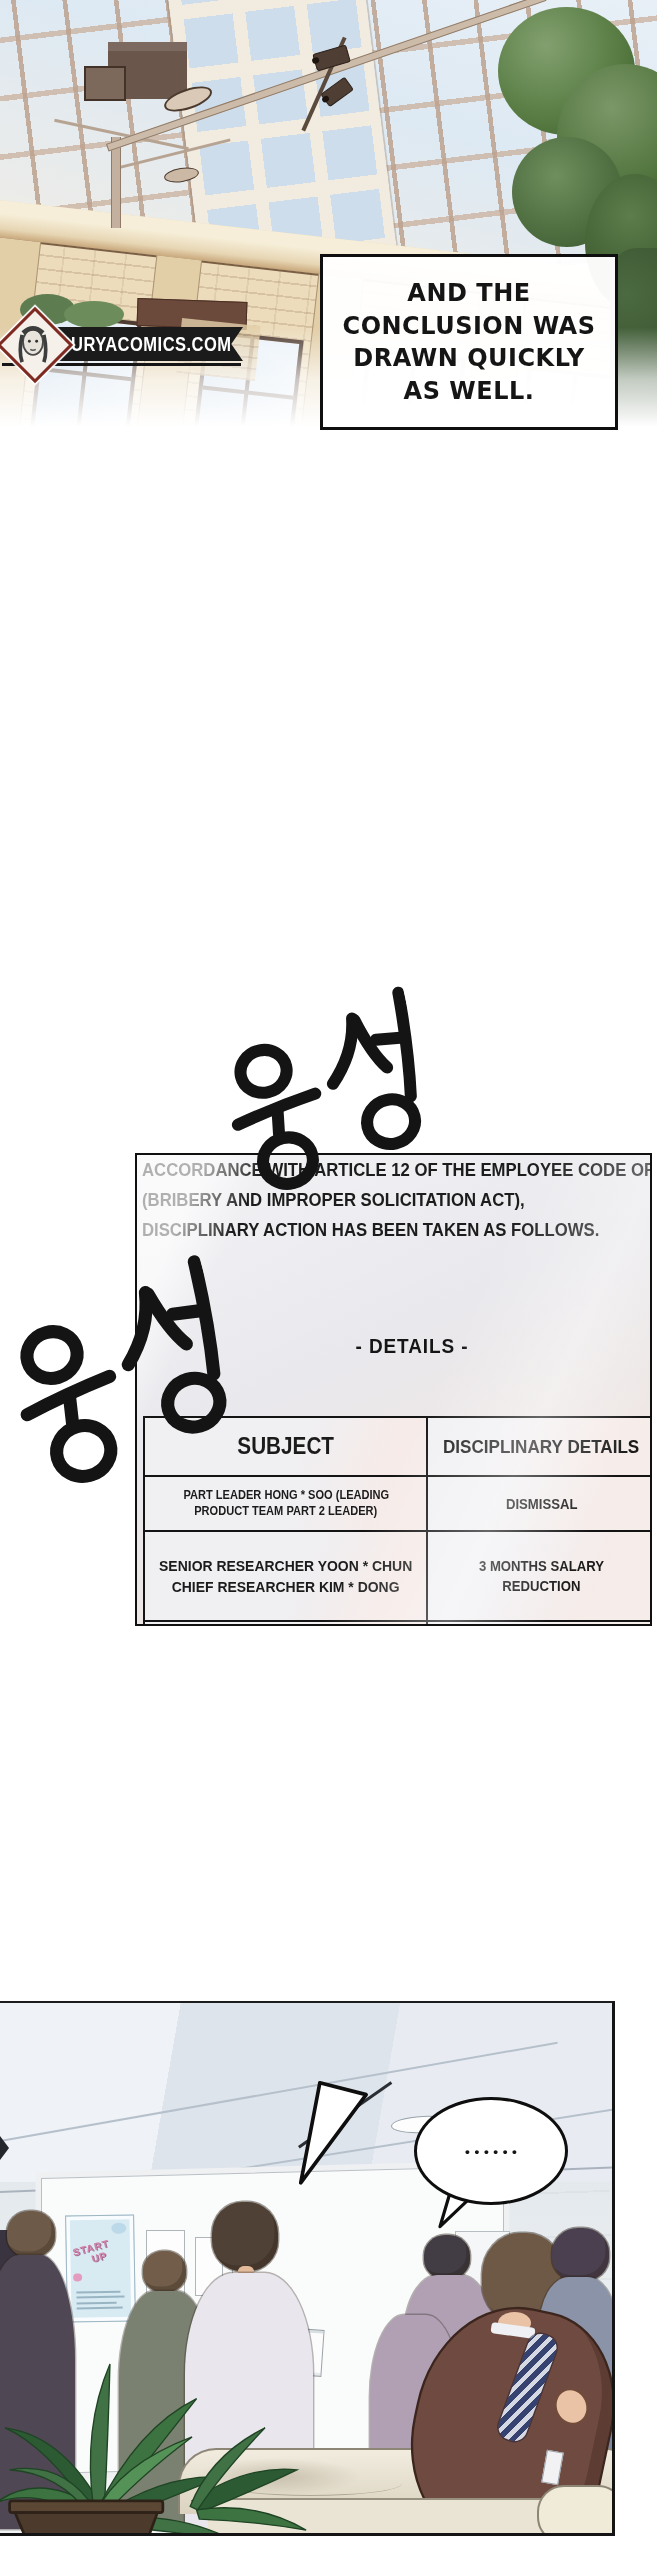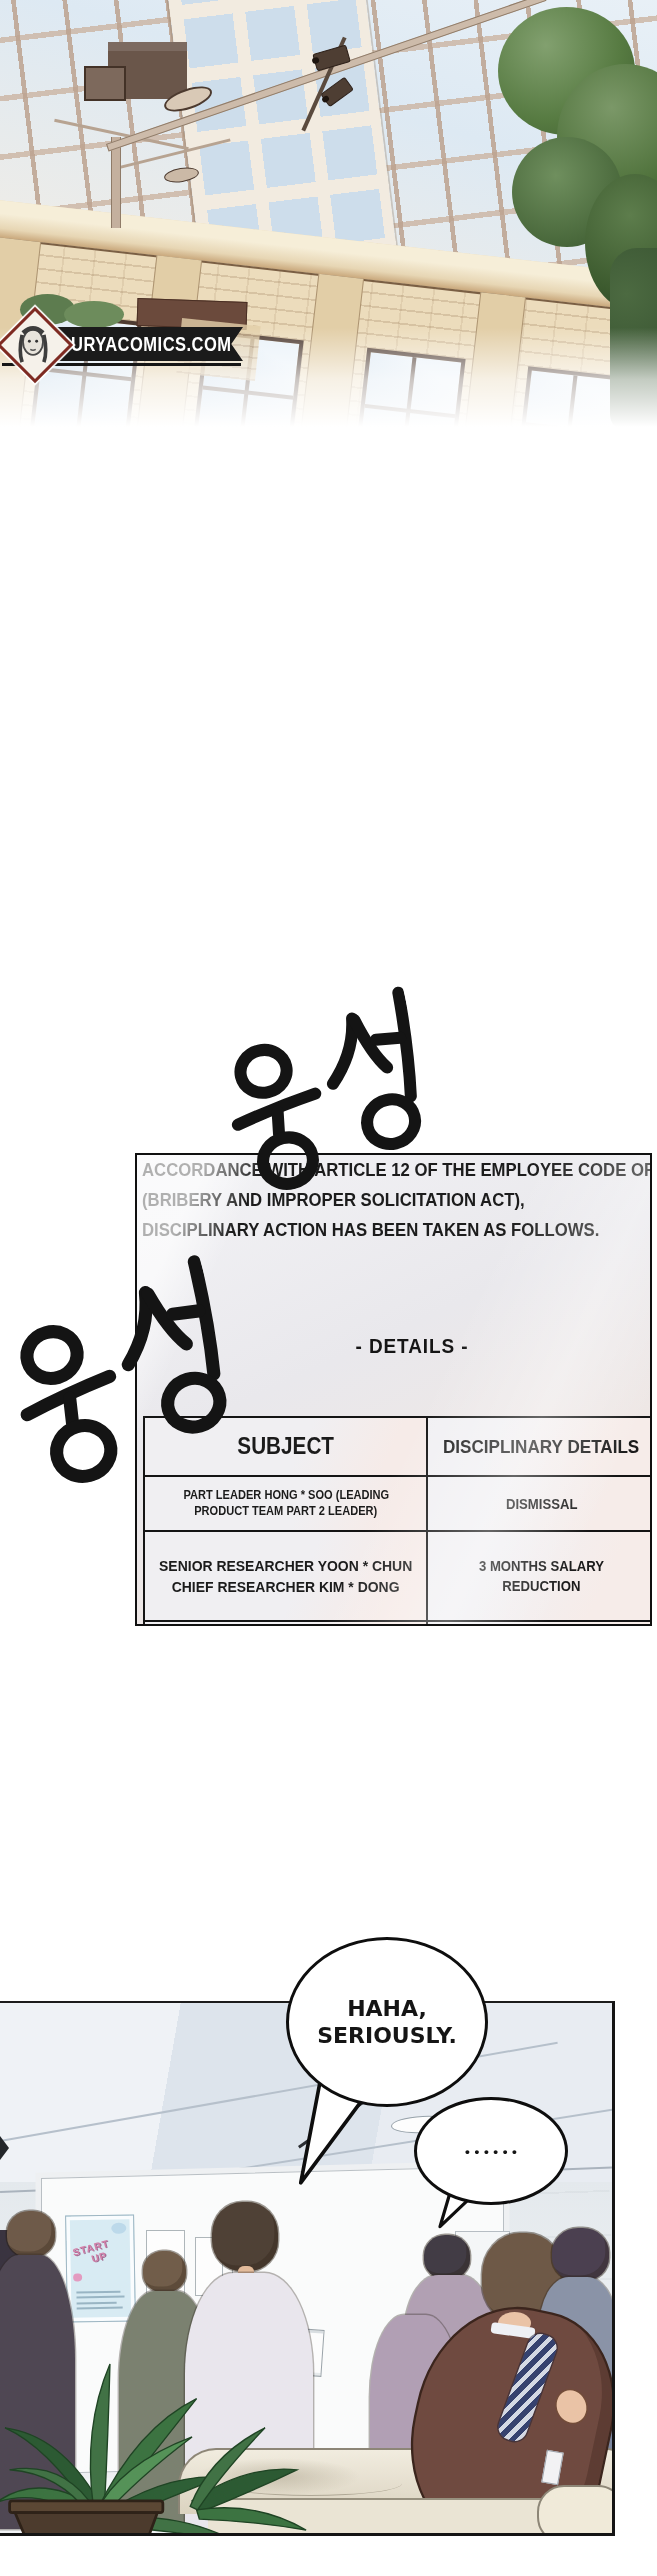--- a/index.html
+++ b/index.html
@@ -222,20 +222,28 @@
     <div class="abs" style="left:610px;top:248px;width:55px;height:183px;border-radius:27px 0 0 16.4px;background:radial-gradient(circle at 30% 25%,#4c6a41,#36512f 65%,#273c24);"></div>
 
     <div class="abs blob" style="left:20px;top:294px;width:55px;height:31px;background:#5d7c4f;"></div>
     <div class="abs blob" style="left:64px;top:301px;width:60px;height:27px;background:#6d8c5c;"></div>
     <div class="abs" style="left:137px;top:300px;width:108px;height:25.6px;background:#6b4a3c;border:1.8px solid #4a2f24;transform:rotate(2deg);"></div>
     <div class="abs" style="left:179px;top:322px;width:79px;height:55px;transform:rotate(6deg);opacity:.8;background:repeating-linear-gradient(0deg,rgba(140,105,70,.35) 0 1.8px,rgba(0,0,0,0) 1.8px 11px),#e3cfa9;"></div>
 
     <div class="abs fade-top"></div>
   </div>
 
+  <div id="caption-box" class="abs">
+    <div class="ctext">
+      <span>AND THE</span><br>
+      <span>CONCLUSION WAS</span><br>
+      <span>DRAWN QUICKLY</span><br>
+      <span>AS WELL.</span>
+    </div>
+  </div>
 
   <div id="wm-line" class="abs"></div>
   <div id="wm-banner" class="abs">
     <span>SURYACOMICS.COM</span>
   </div>
   <div id="wm-diamond" class="abs"></div>
   <svg id="wm-face" class="abs" viewBox="0 0 44 50">
     <ellipse cx="22" cy="24" rx="11" ry="14" fill="#e8e4dc" stroke="#4a4a4a" stroke-width="2"></ellipse>
     <path d="M10 16 Q 6 34 10 46 M34 16 Q 38 34 34 46" stroke="#3d3d3d" stroke-width="4" fill="none"></path>
     <path d="M11 14 Q 22 4 33 14" stroke="#3d3d3d" stroke-width="5" fill="none"></path>
@@ -372,26 +380,20 @@
         <path d="M228 236 Q 250 180 310 150 Q 262 200 236 240 Z" fill="#417245"></path>
       </g>
       <rect x="30" y="230" width="168" height="13" rx="3" fill="#5b4734" stroke="#2e2218" stroke-width="3"></rect>
       <path d="M36 243 L192 243 L178 281 L52 281 Z" fill="#4c3b2d" stroke="#2e2218" stroke-width="3"></path>
     </svg>
   </div>
 
   <svg class="abs tail" style="left:288px;top:2060px;width:100px;height:132px;" viewBox="0 0 110 145">
     <polygon points="35,25 14,135 86,38" fill="#fff" stroke="#0e0e0e" stroke-width="4" stroke-linejoin="round"></polygon>
   </svg>
-  <div id="bubble1" class="abs bubble">
-    <div class="btext">
-      <span>HAHA,</span><br>
-      <span>SERIOUSLY.</span>
-    </div>
-  </div>
   <svg class="abs tail" style="left:429px;top:2179px;width:64px;height:57px;" viewBox="0 0 70 62">
     <polygon points="25,8 12,52 52,14" fill="#fff" stroke="#0e0e0e" stroke-width="3.5" stroke-linejoin="round"></polygon>
   </svg>
   <div id="bubble2" class="abs bubble">
     <span class="dots">••••••</span>
   </div>
 
 </div>
 
 

